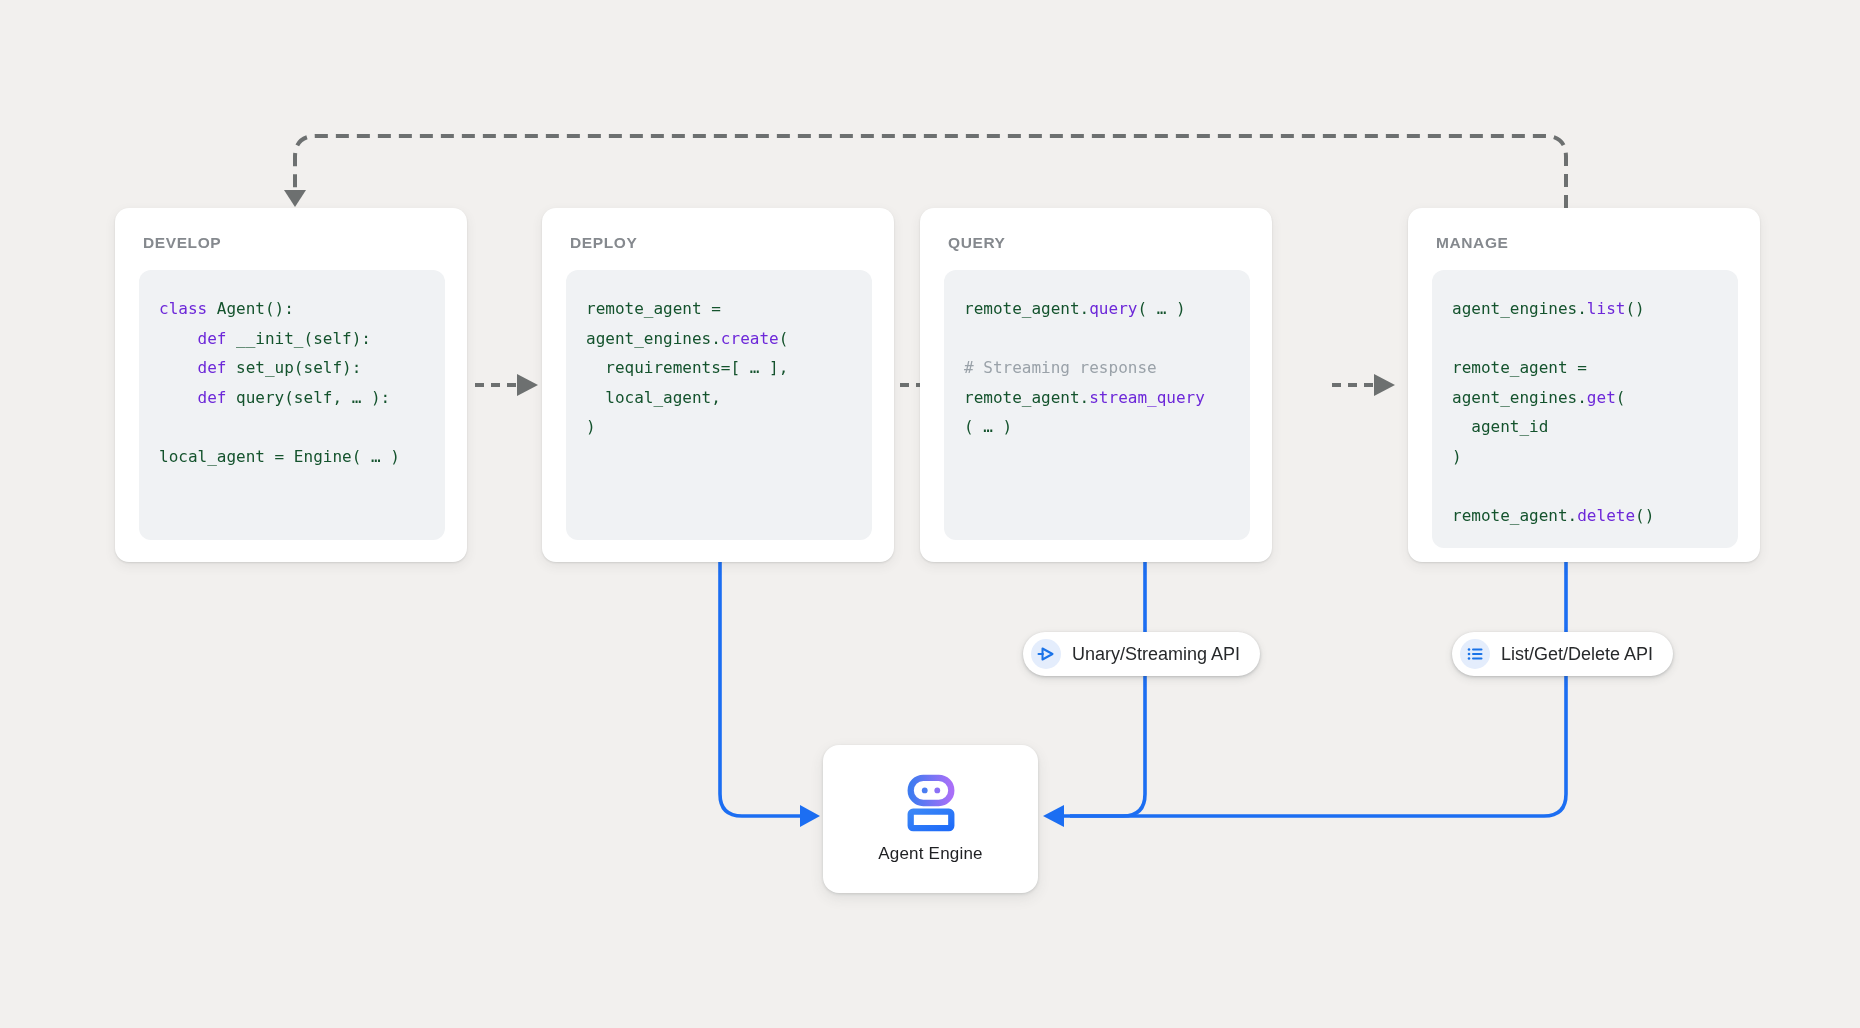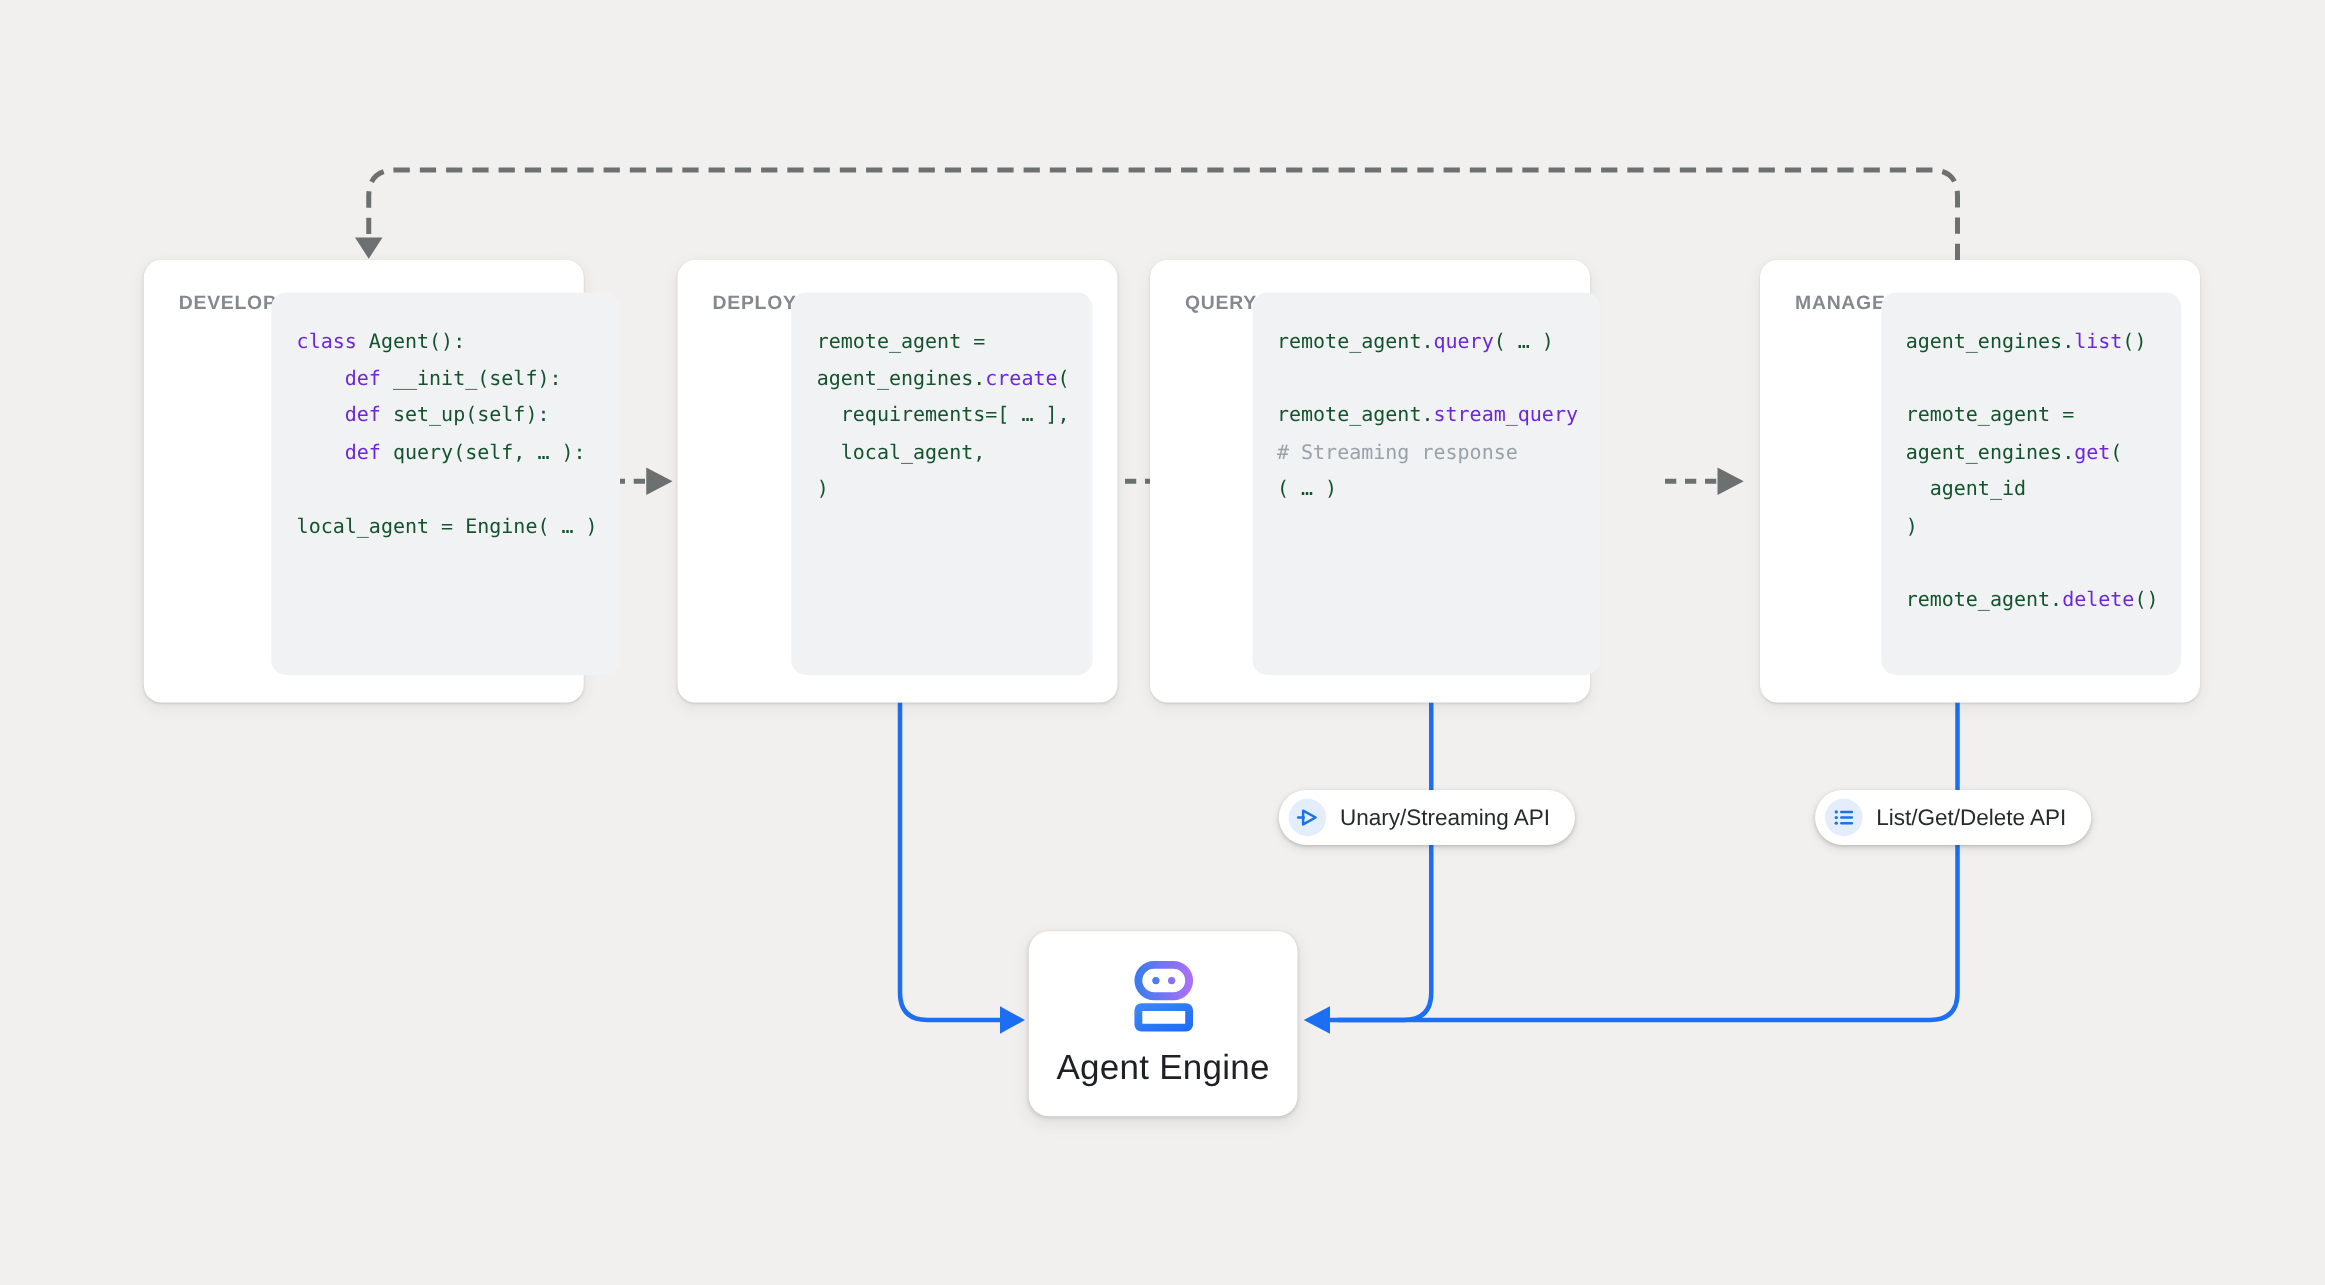--- a/index.html
+++ b/index.html
@@ -9,21 +9,21 @@
     font-family:"Liberation Sans",sans-serif;
   }
   svg.connectors{position:absolute;left:0;top:0;z-index:1;}
 
   
   .card{
     position:absolute;top:208px;width:352px;height:354px;
     background:#ffffff;border-radius:14px;
     box-shadow:0 1px 2px rgba(60,64,67,.14),0 4px 12px rgba(60,64,67,.08);
     z-index:2;box-sizing:border-box;padding:26px 22px 22px 28px;
-    display:flex;flex-direction:row;
+    display:flex;flex-direction:column;
   }
   .card-title{
     font-size:15.5px;font-weight:700;color:#85898e;letter-spacing:.6px;
     margin-bottom:18px;
   }
   .code{
     flex:1;background:#f0f2f4;border-radius:12px;
     padding:24px 18px 18px 20px;box-sizing:border-box;
     font-family:"DejaVu Sans Mono","Liberation Mono",monospace;
     font-size:16px;color:#37474f;margin-left:-4px;
@@ -48,21 +48,21 @@
   }
 
   
   .engine{
     position:absolute;left:823px;top:745px;width:215px;height:148px;
     background:#ffffff;border-radius:16px;z-index:2;
     box-shadow:0 1px 3px rgba(60,64,67,.18),0 5px 14px rgba(60,64,67,.10);
     display:flex;flex-direction:column;align-items:center;justify-content:center;
     gap:12px;
   }
-  .engine-label{font-size:28px;font-weight:500;color:#1f2023;letter-spacing:.2px;}
+  .engine-label{font-size:17px;font-weight:500;color:#1f2023;letter-spacing:.2px;}
 </style>
 </head>
 <body>
 
 <div class="canvas">
 
   <svg class="connectors" width="1860" height="1028" viewBox="0 0 1860 1028">
 
     <g>
       <path d="M1566 208 V157 Q1566 136 1545 136 H316 Q295 136 295 157 V190" fill="none" stroke="#6d7070" stroke-width="4" stroke-dasharray="13 8"></path>
@@ -121,22 +121,22 @@
         <div class="code-line"><span class="seg-p">)</span></div>
         <div class="code-line"></div>
       </div>
   </section>
 
   <section class="card" style="left:920px">
     <div class="card-title">QUERY</div>
     <div class="code">
         <div class="code-line"><span class="seg-p">remote_agent.</span><span class="seg-k">query</span><span class="seg-p">( … )</span></div>
         <div class="code-line"></div>
+        <div class="code-line"><span class="seg-c"># Streaming response</span></div>
         <div class="code-line"><span class="seg-p">remote_agent.</span><span class="seg-k">stream_query</span></div>
-        <div class="code-line"><span class="seg-c"># Streaming response</span></div>
         <div class="code-line"><span class="seg-p">( … )</span></div>
       </div>
   </section>
 
   <section class="card" style="left:1408px">
     <div class="card-title">MANAGE</div>
     <div class="code">
         <div class="code-line"><span class="seg-p">agent_engines.</span><span class="seg-k">list</span><span class="seg-p">()</span></div>
         <div class="code-line"></div>
         <div class="code-line"><span class="seg-p">remote_agent =</span></div>

